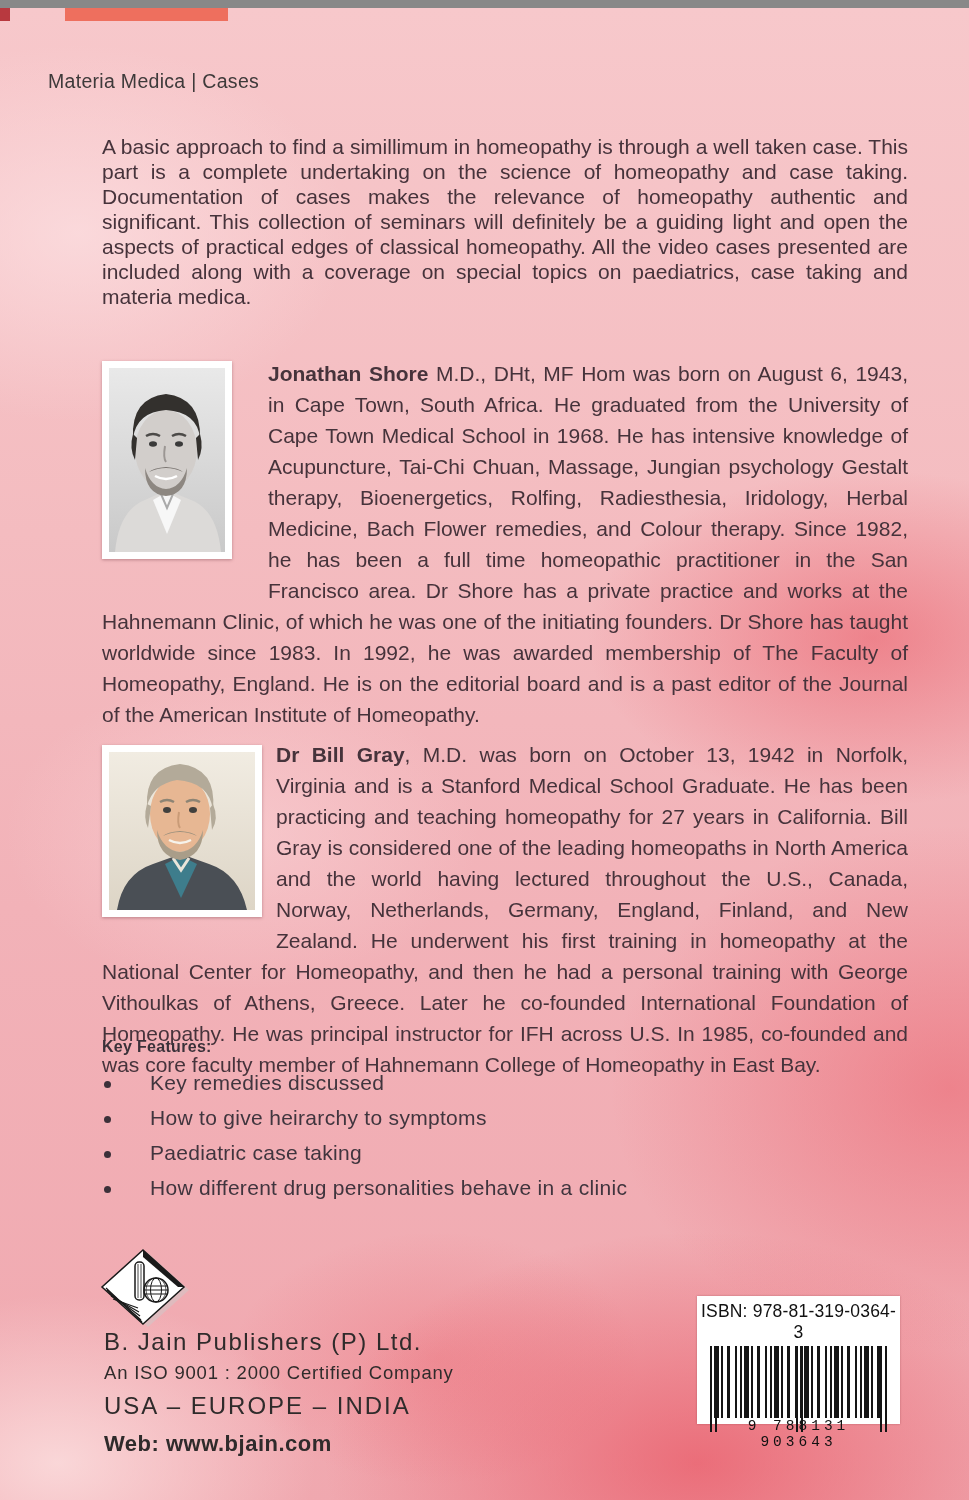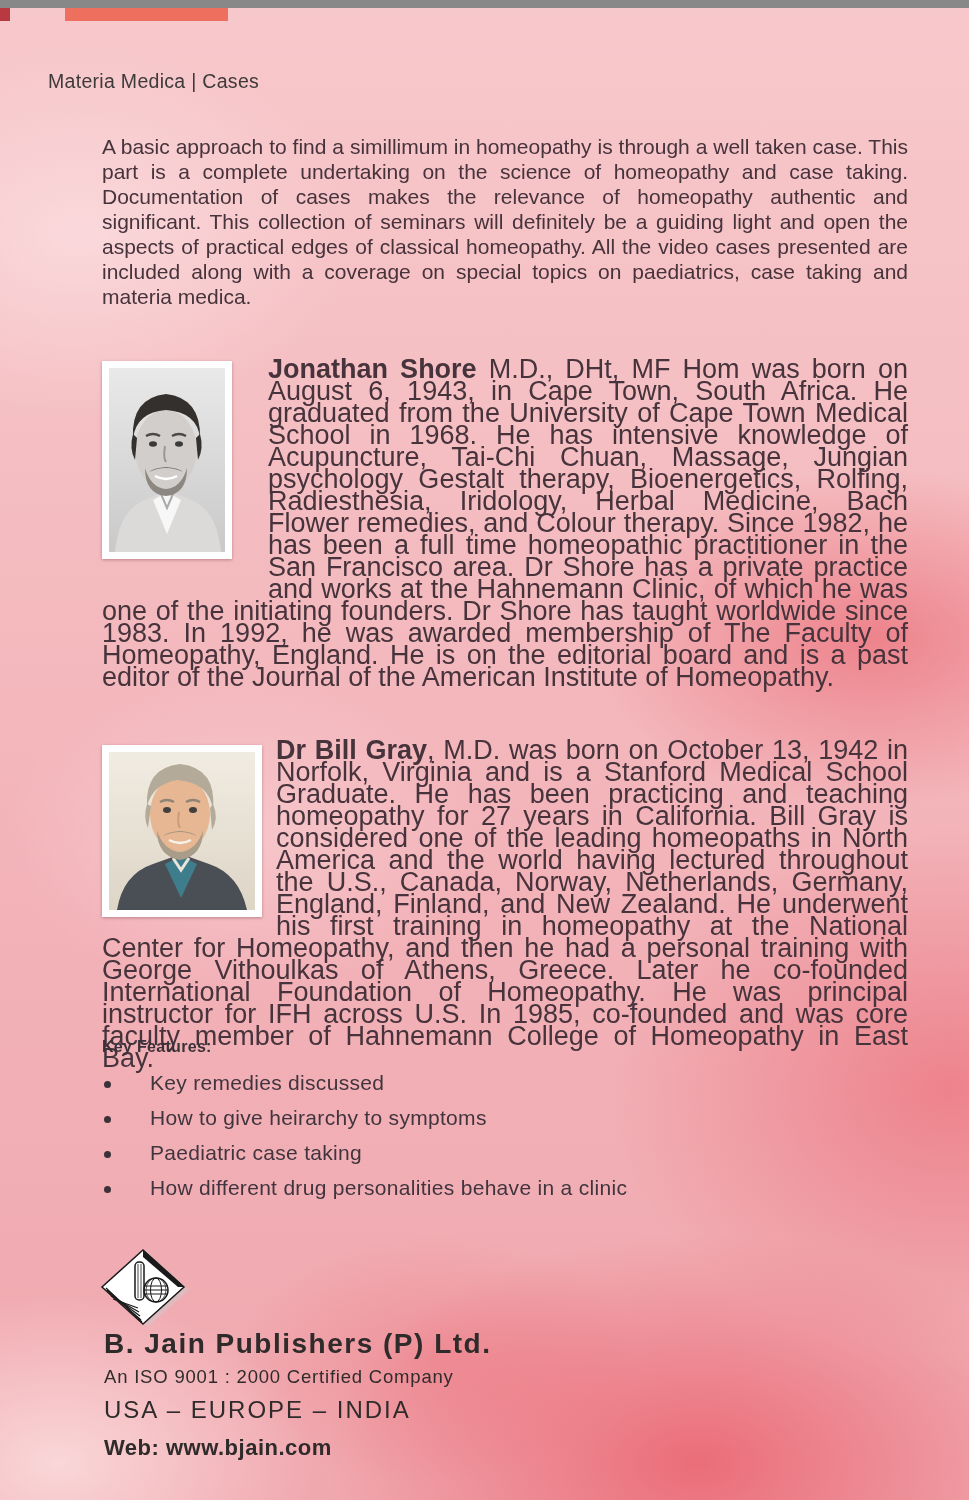--- a/index.html
+++ b/index.html
@@ -18,37 +18,37 @@
       radial-gradient(40% 18% at 8% 15%, rgba(252,224,226,0.75), rgba(252,224,226,0) 70%),
       radial-gradient(35% 15% at 25% 55%, rgba(250,214,217,0.55), rgba(250,214,217,0) 70%),
       radial-gradient(38% 16% at 6% 97%, rgba(252,226,226,0.80), rgba(252,226,226,0) 70%),
       linear-gradient(180deg,#f7c8cb 0%,#f4bcc0 35%,#f2b2b8 60%,#f0a8af 100%);
   }
   .abs{position:absolute;}
   .spine-chip{left:0;top:0;width:10px;height:13px;}
   .top-bar{left:65px;top:0;width:163px;height:13px;}
   .category{left:48px;top:62px;font-size:19.5px;letter-spacing:.3px;color:#3e3a3a;}
   .intro{left:102px;top:126px;width:806px;font-size:21px;line-height:25px;text-align:justify;}
-  .bio{width:806px;font-size:27px;line-height:22px;text-align:justify;}
+  .bio{width:806px;font-size:21px;line-height:31px;text-align:justify;}
   .bio-shore{left:102px;top:350px;}
   .bio-gray{left:102px;top:731px;}
   .bio b{font-weight:bold;}
   .photo{float:left;background:#fff;box-shadow:0 1px 3px rgba(90,30,40,.35);}
   .photo-shore{width:116px;height:184px;padding:7px;margin:3px 36px 40px 0;}
   .photo-gray{width:146px;height:158px;padding:7px;margin:6px 14px 14px 0;}
   .photo svg{display:block;width:100%;height:100%;}
   .kf-head{left:102px;top:1030px;font-size:16px;font-weight:bold;color:#3a3139;letter-spacing:.3px;}
   .kf-list{left:102px;top:1064px;width:720px;list-style:none;margin:0;padding:0;}
   .kf-list li{position:relative;padding-left:48px;margin-bottom:13px;font-size:21px;line-height:22px;color:#40353e;letter-spacing:.3px;}
   .kf-list li .dot{position:absolute;left:2px;top:9px;width:7px;height:7px;border-radius:50%;background:#3c3039;}
   .logo{left:97px;top:1240px;width:94px;height:80px;}
   .pub{left:104px;top:1320px;color:#2f2b2b;}
   .pub .l1{font-size:24px;font-weight:bold;letter-spacing:.5px;margin:0 0 4px 0;}
   .pub .l2{font-size:20px;margin:0 0 4px 2px;}
-  .pub .l3{font-size:28px;font-weight:bold;letter-spacing:1.5px;margin:0 0 6px 0;}
+  .pub .l3{font-size:24px;font-weight:normal;letter-spacing:1.5px;margin:0 0 6px 0;}
   .pub .l4{font-size:18.5px;letter-spacing:.8px;margin:0 0 8px 0;}
   .pub .l5{font-size:24px;letter-spacing:2px;margin:0 0 11px 0;}
   .pub .l6{font-size:22px;font-weight:bold;letter-spacing:.5px;margin:0;}
   .barcode-box{left:697px;top:1288px;width:203px;height:128px;background:#fff;box-shadow:0 0 2px rgba(120,40,50,.4);}
   .isbn{margin-top:5px;text-align:center;font-size:17.5px;color:#111;letter-spacing:.2px;}
   .bars-wrap{position:relative;margin:3px 13px 0 13px;height:94px;}
   .bars{height:72px;background:repeating-linear-gradient(90deg,
       #151515 0 2px,#fff 2px 4px,#151515 4px 9px,#fff 9px 11px,#151515 11px 13px,
       #fff 13px 17px,#151515 17px 20px,#fff 20px 25px,#151515 25px 27px,#fff 27px 30px);}
   .guard{position:absolute;top:0;width:2px;height:86px;background:#151515;}
@@ -169,14 +169,27 @@
     </svg>
   </div>
 
   <div class="abs pub">
     <p class="l3">B. Jain Publishers (P) Ltd.</p>
     <p class="l4">An ISO 9001 : 2000 Certified Company</p>
     <p class="l5">USA – EUROPE – INDIA</p>
     <p class="l6">Web: www.bjain.com</p>
   </div>
 
+  <div class="abs barcode-box">
+    <div class="isbn">ISBN: 978-81-319-0364-3</div>
+    <div class="bars-wrap">
+      <div class="bars"></div>
+      <div class="guard g1"></div>
+      <div class="guard g2"></div>
+      <div class="guard g3"></div>
+      <div class="guard g4"></div>
+      <div class="guard g5"></div>
+      <div class="guard g6"></div>
+      <div class="digits">9 788131 903643</div>
+    </div>
+  </div>
 
 </div>
 
 </body></html>

